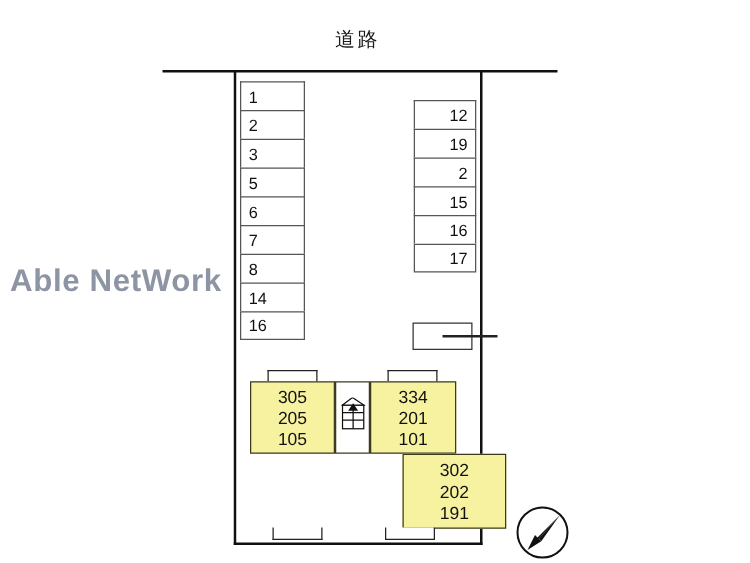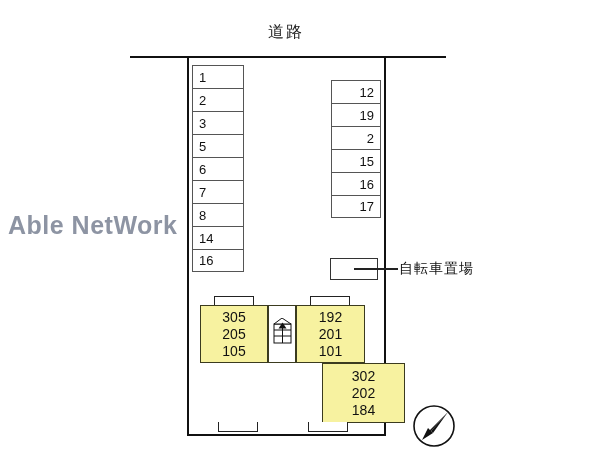--- a/index.html
+++ b/index.html
@@ -212,21 +212,20 @@
     <div class="stall right-align">12</div>
     <div class="stall right-align">19</div>
     <div class="stall right-align">2</div>
     <div class="stall right-align">15</div>
     <div class="stall right-align">16</div>
     <div class="stall right-align">17</div>
   </div>
 
   <div id="bicycle-box" class="abs"></div>
   <div id="bicycle-leader" class="abs"></div>
-  <div id="bicycle-label" class="abs">自転車置場</div>
 
   <div id="building" class="abs">
 
     <div id="porch-tl" class="porch"></div>
     <div id="porch-tr" class="porch"></div>
 
     <div id="unit-left-upper" class="bld-block">
       <span class="unit">305</span>
       <span class="unit">205</span>
       <span class="unit">105</span>
@@ -237,30 +236,30 @@
         <rect x="1" y="6" width="17" height="19" fill="#ffffff" stroke="#111" stroke-width="1"></rect>
         <line x1="1" y1="12" x2="18" y2="12" stroke="#111" stroke-width="1"></line>
         <line x1="1" y1="18" x2="18" y2="18" stroke="#111" stroke-width="1"></line>
         <line x1="9.5" y1="6" x2="9.5" y2="25" stroke="#111" stroke-width="1"></line>
         <path d="M1 6 L9 0 L18 6 Z" fill="#ffffff" stroke="#111" stroke-width="1"></path>
         <path d="M5.5 10.5 L9.5 4.5 L13.5 10.5 Z" fill="#111"></path>
       </svg>
     </div>
 
     <div id="unit-right-upper" class="bld-block">
-      <span class="unit">192</span>
+      <span class="unit">334</span>
       <span class="unit">201</span>
       <span class="unit">101</span>
     </div>
 
 
     <div id="unit-right-lower" class="bld-block">
       <span class="unit">302</span>
       <span class="unit">202</span>
-      <span class="unit">184</span>
+      <span class="unit">191</span>
     </div>
 
     <div id="porch-bl" class="porch"></div>
     <div id="porch-br" class="porch"></div>
   </div>
 
   <svg id="compass" class="abs" viewBox="0 0 44 44">
     <circle cx="22" cy="22" r="20" fill="#ffffff" stroke="#111" stroke-width="1.6"></circle>
     <path d="M36 8 L18 26 L21 29 L10 36 L16 24 L19 27 Z" fill="#111"></path>
     <path d="M36 8 L21 29 L19 27 Z" fill="#111"></path>

